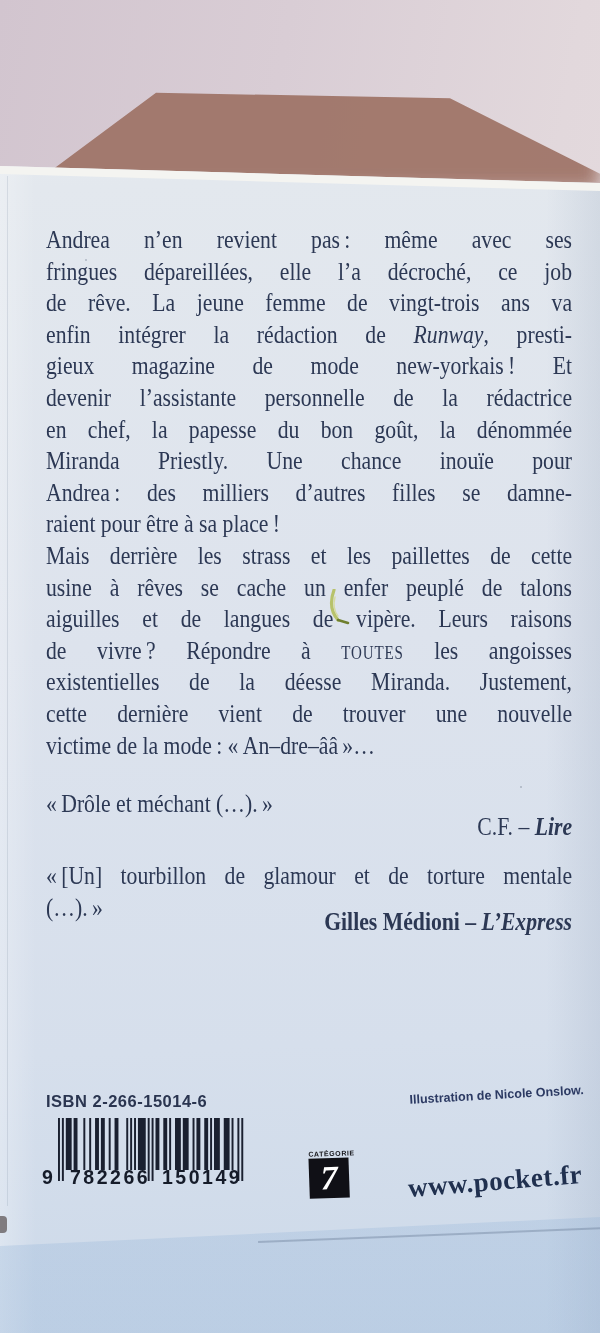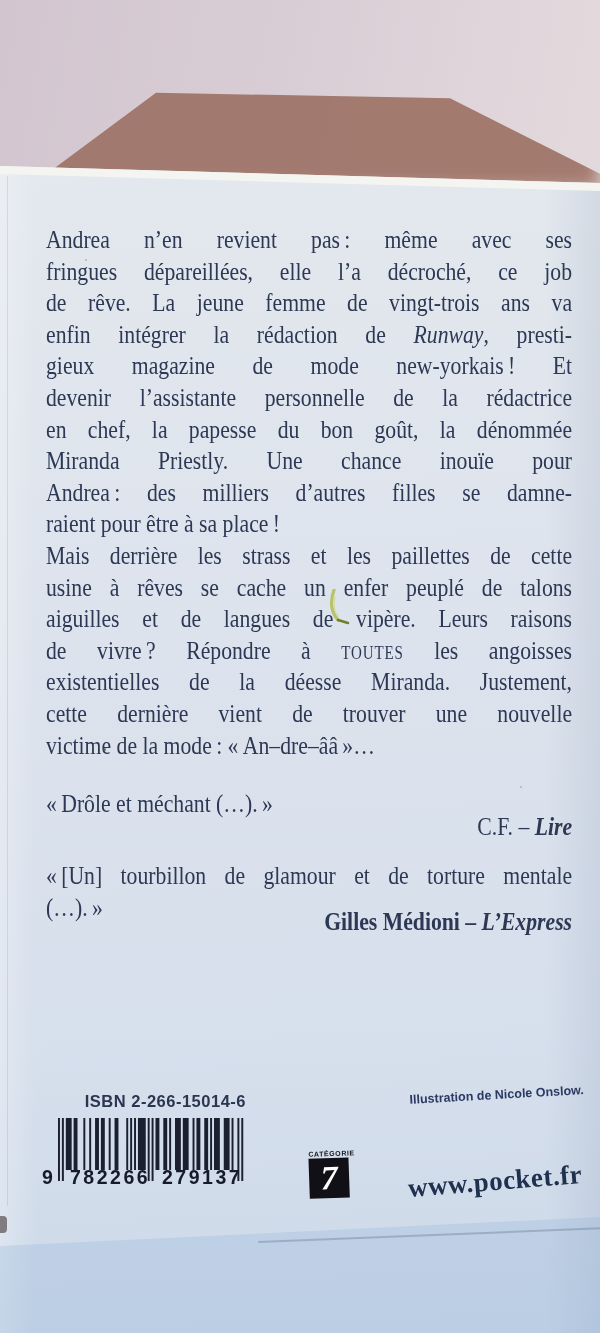--- a/index.html
+++ b/index.html
@@ -38,21 +38,21 @@
   .attr{text-align:right;}
   .attr1{margin-top:-9px;}
   .quote2{margin-top:18px;}
   .attr2{margin-top:-17px;}
   .src{font-style:italic;font-weight:bold;}
   .attr2 .plain{font-weight:600;}
 
   .texte-integral{position:absolute;left:57px;top:1048px;color:#2c3854;font-size:26px;}
 
   .barcode{position:absolute;left:46px;top:1092px;width:200px;height:110px;color:#151b29;}
-  .isbn{position:absolute;left:0;top:0;width:200px;text-align:right;
+  .isbn{position:absolute;left:0;top:0;width:200px;text-align:left;
     font-family:"Liberation Sans",sans-serif;font-size:16.5px;font-weight:700;
     letter-spacing:.5px;color:#2a3550;}
   .bars{position:absolute;left:12px;top:26px;fill:#1a2030;}
   .bc-num{position:absolute;font-family:"Liberation Sans",sans-serif;font-size:19.5px;font-weight:700;letter-spacing:2.5px;top:74px;}
   .bc-9{left:-4px;}
   .bc-g1{left:24px;}
   .bc-g2{left:116px;}
 
   .categorie{position:absolute;left:309px;top:1150px;transform:rotate(-2deg);}
   .cat-label{font-family:"Liberation Sans",sans-serif;font-size:7px;font-weight:700;
@@ -149,21 +149,21 @@
         <rect x="146.25" y="0" width="3.90" height="52"></rect>
         <rect x="152.10" y="0" width="1.95" height="52"></rect>
         <rect x="156.00" y="0" width="5.85" height="52"></rect>
         <rect x="165.75" y="0" width="5.85" height="52"></rect>
         <rect x="173.55" y="0" width="1.95" height="52"></rect>
         <rect x="179.40" y="0" width="1.95" height="63"></rect>
         <rect x="183.30" y="0" width="1.95" height="63"></rect>
       </svg>
     <span class="bc-num bc-9">9</span>
     <span class="bc-num bc-g1">782266</span>
-    <span class="bc-num bc-g2">279137</span>
+    <span class="bc-num bc-g2">150149</span>
   </div>
 
   <div class="categorie">
     <div class="cat-label">CATÉGORIE</div>
     <div class="cat-box">7</div>
   </div>
 
   <div class="illus-credit">Illustration de Nicole Onslow.</div>
   <div class="website">www.pocket.fr</div>
 

